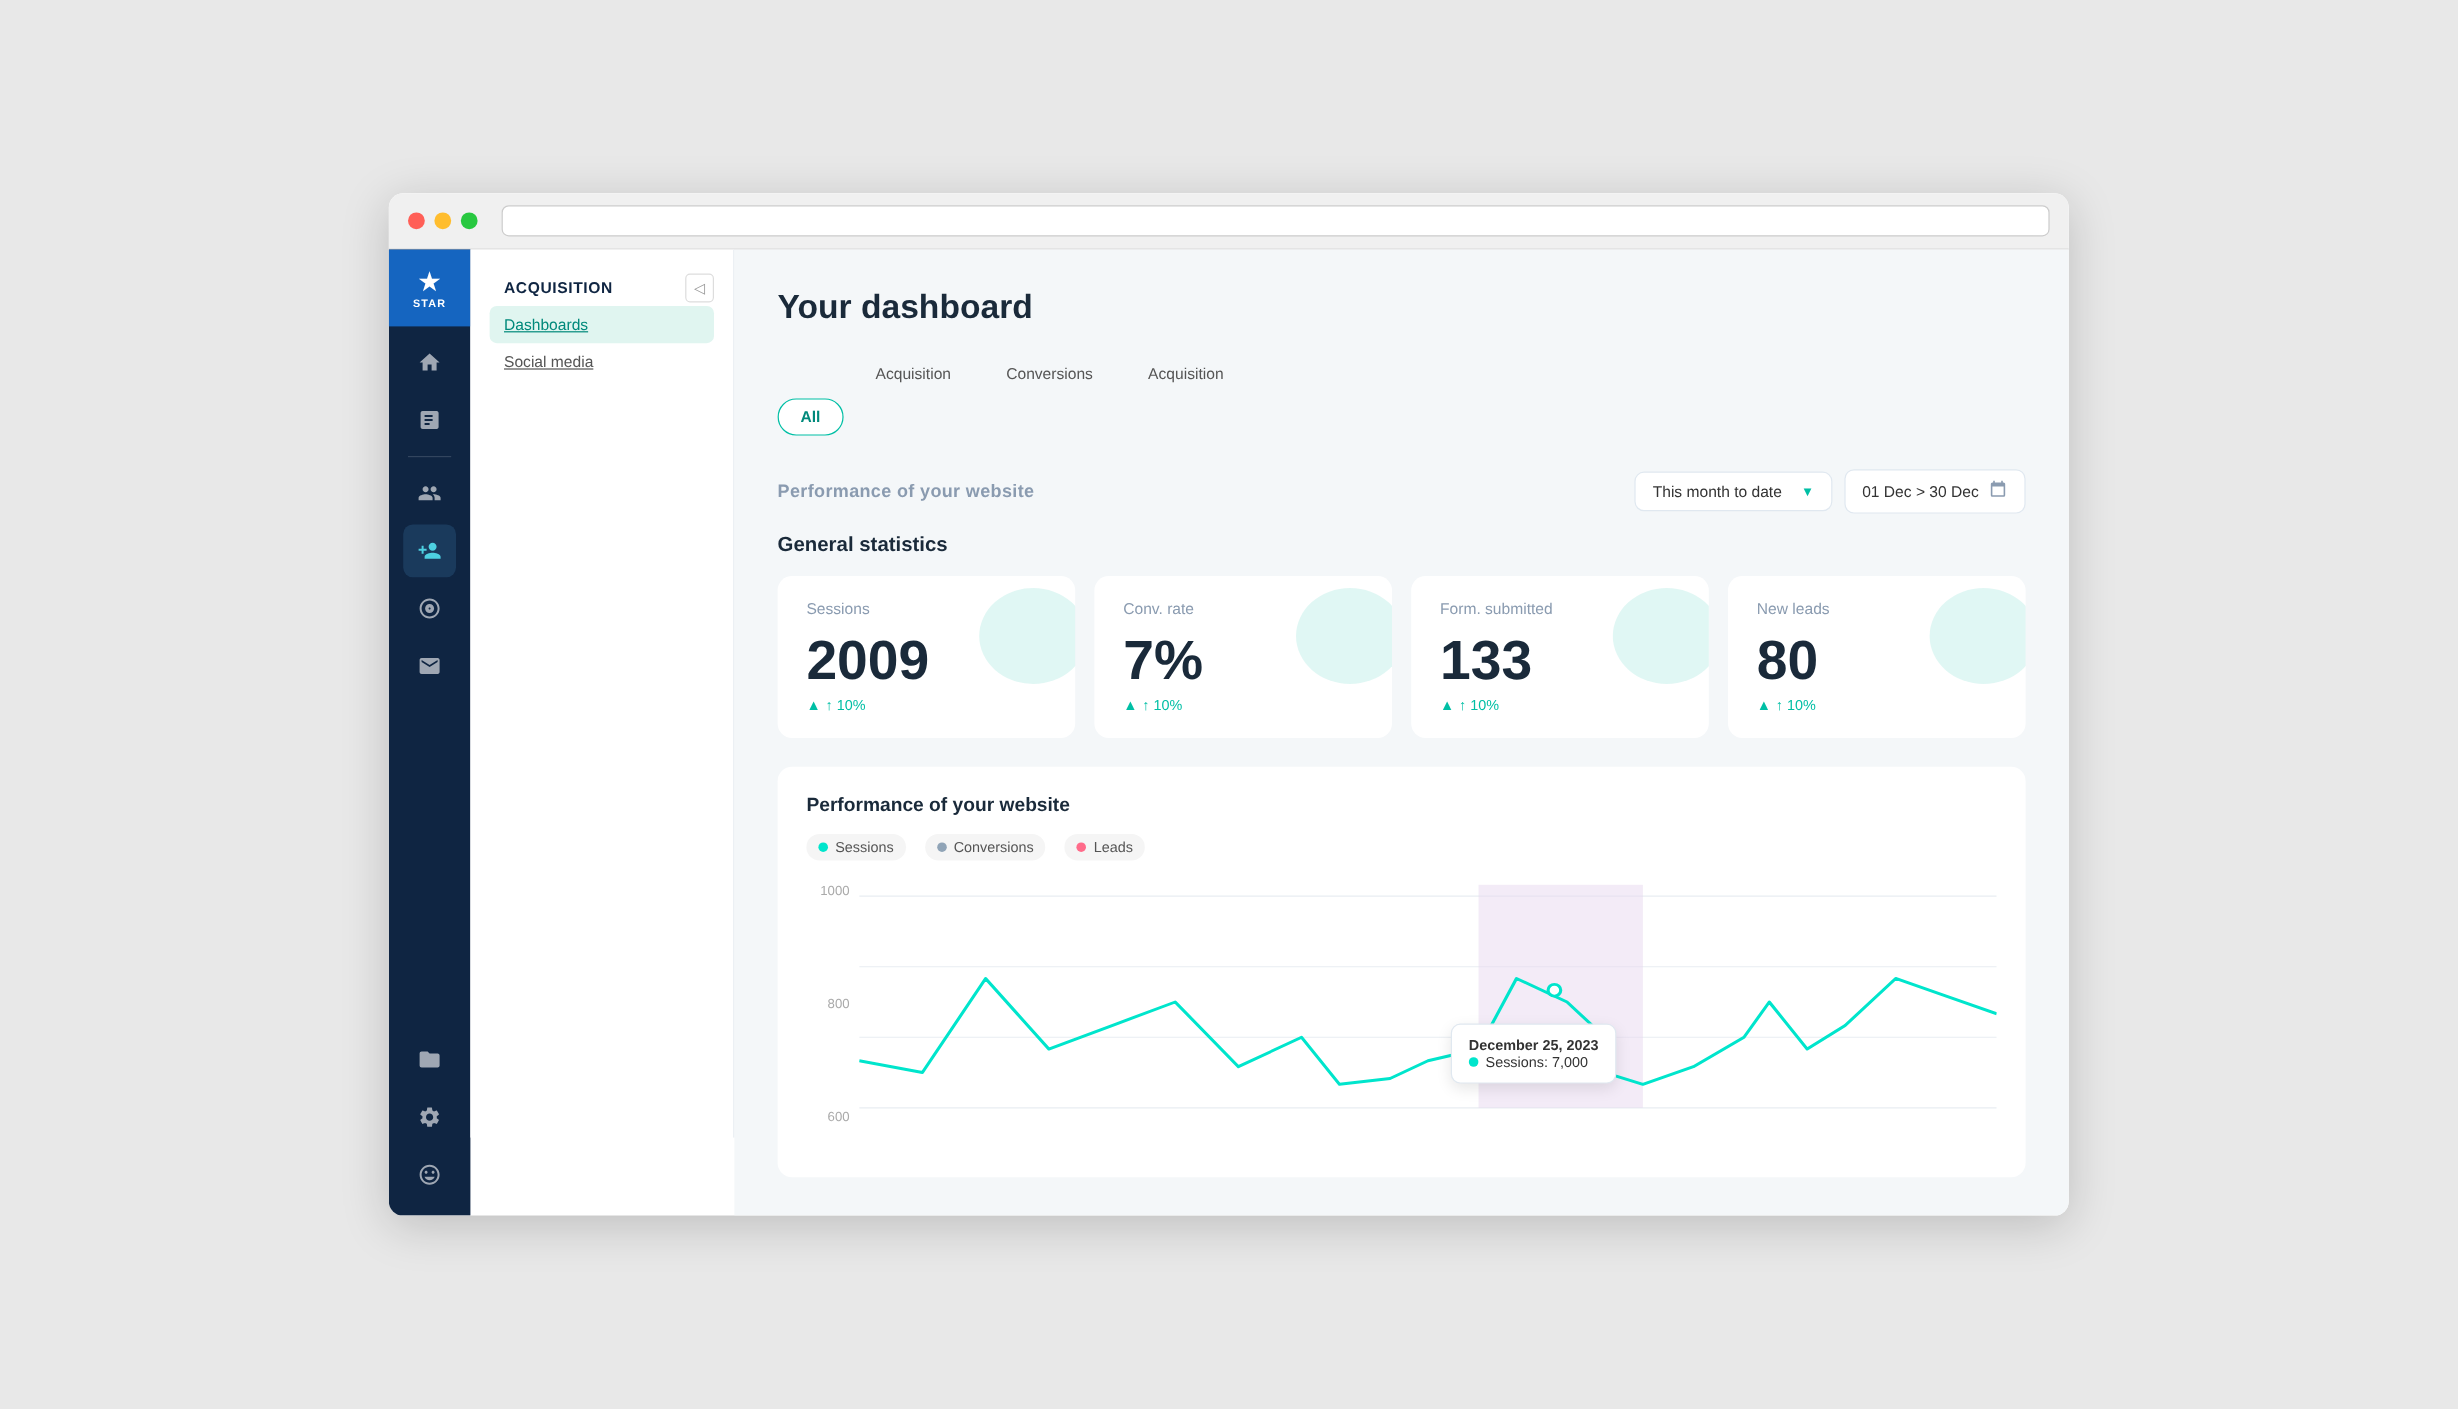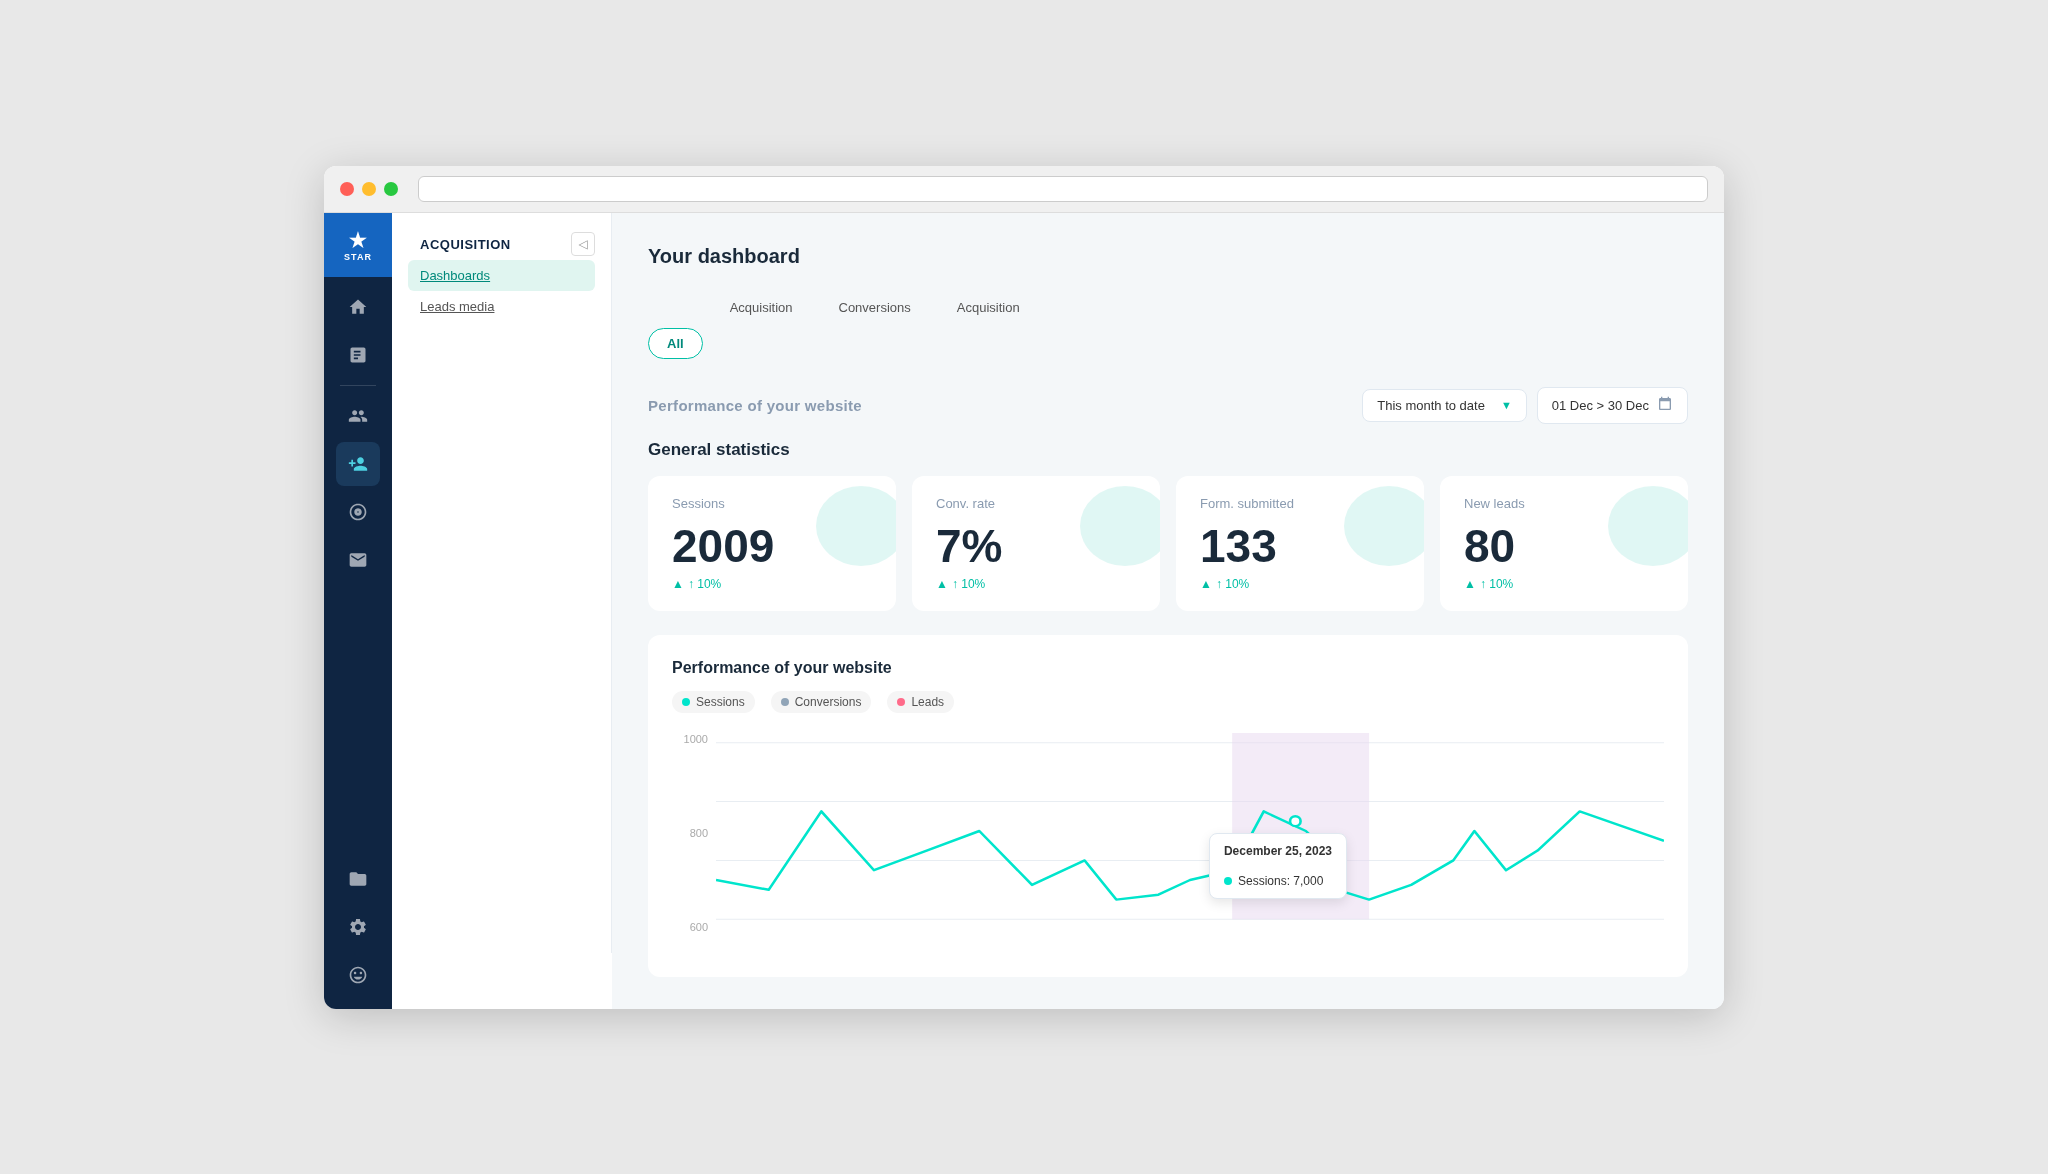--- a/index.html
+++ b/index.html
@@ -144,21 +144,21 @@
       font-weight: 500;
     }
     
     .main-content {
       flex: 1;
       background: #f4f7f9;
       overflow-y: auto;
       padding: 32px 36px;
     }
     .page-title {
-      font-size: 20px;
+      font-size: 28px;
       font-weight: 700;
       color: #1a2a3a;
       margin-bottom: 24px;
     }
     .tabs {
       display: flex;
       gap: 8px;
       margin-bottom: 28px;
     }
     .tab {
@@ -341,21 +341,21 @@
       padding: 10px 14px;
       font-size: 12px;
       color: #333;
       box-shadow: 0 4px 12px rgba(0,0,0,0.1);
       white-space: nowrap;
       bottom: 30px;
       left: 52%;
     }
     .tooltip-date {
       font-weight: 600;
-      margin-bottom: 16px;
+      margin-bottom: 0;
     }
     .tooltip-row {
       display: flex;
       align-items: center;
       gap: 6px;
     }
     .nav-sidebar-wrapper {
       position: relative;
     }
   </style>
@@ -434,21 +434,21 @@
       <div class="nav-sidebar">
         <div class="nav-sidebar-section">
           <div style="display:flex; align-items:center; justify-content:space-between;">
             <div class="nav-sidebar-title">ACQUISITION</div>
             <div style="width:24px; height:24px; border:1px solid #ddd; border-radius:4px; display:flex; align-items:center; justify-content:center; cursor:pointer; color:#999; font-size:12px;">◁</div>
           </div>
           <div class="nav-sidebar-item active">
             <span>Dashboards</span>
           </div>
           <div class="nav-sidebar-item">
-            <span>Leads media</span>
+            <span>Social media</span>
           </div>
         </div>
       </div>
     </div>
 
     <div class="main-content">
       <div class="page-title">Your dashboard</div>
 
       <div class="tabs">
         <div class="tab active">All</div>

